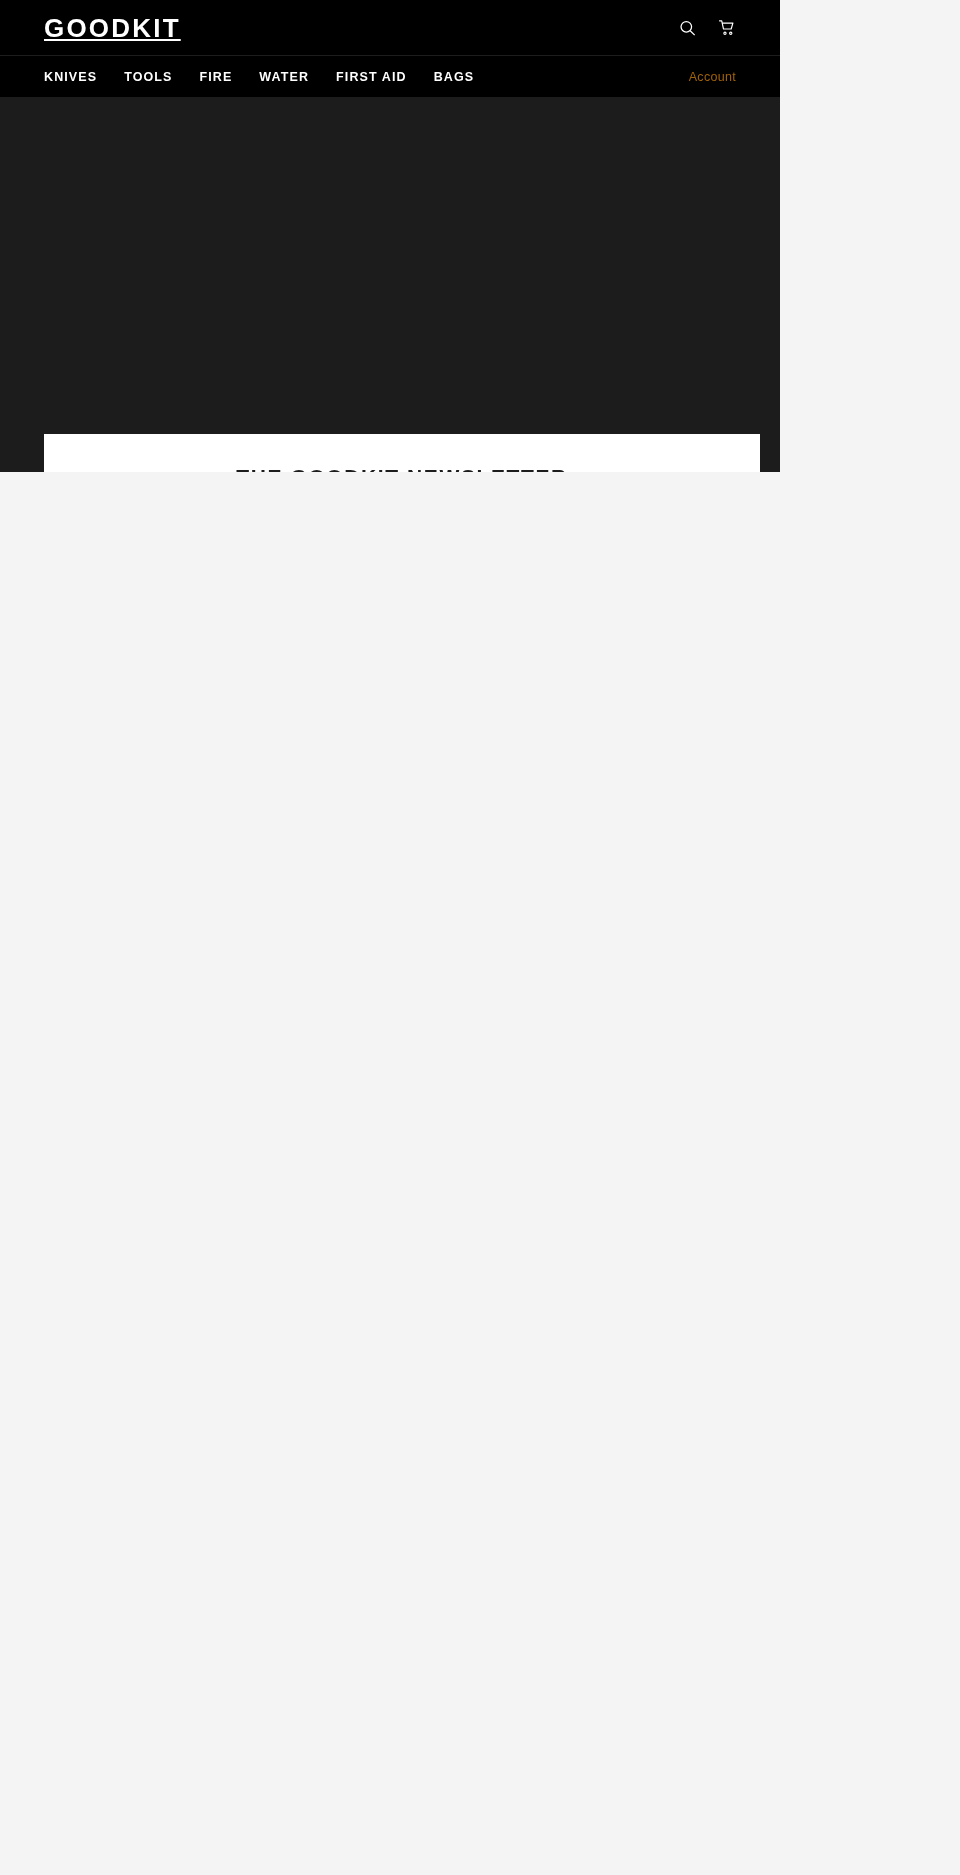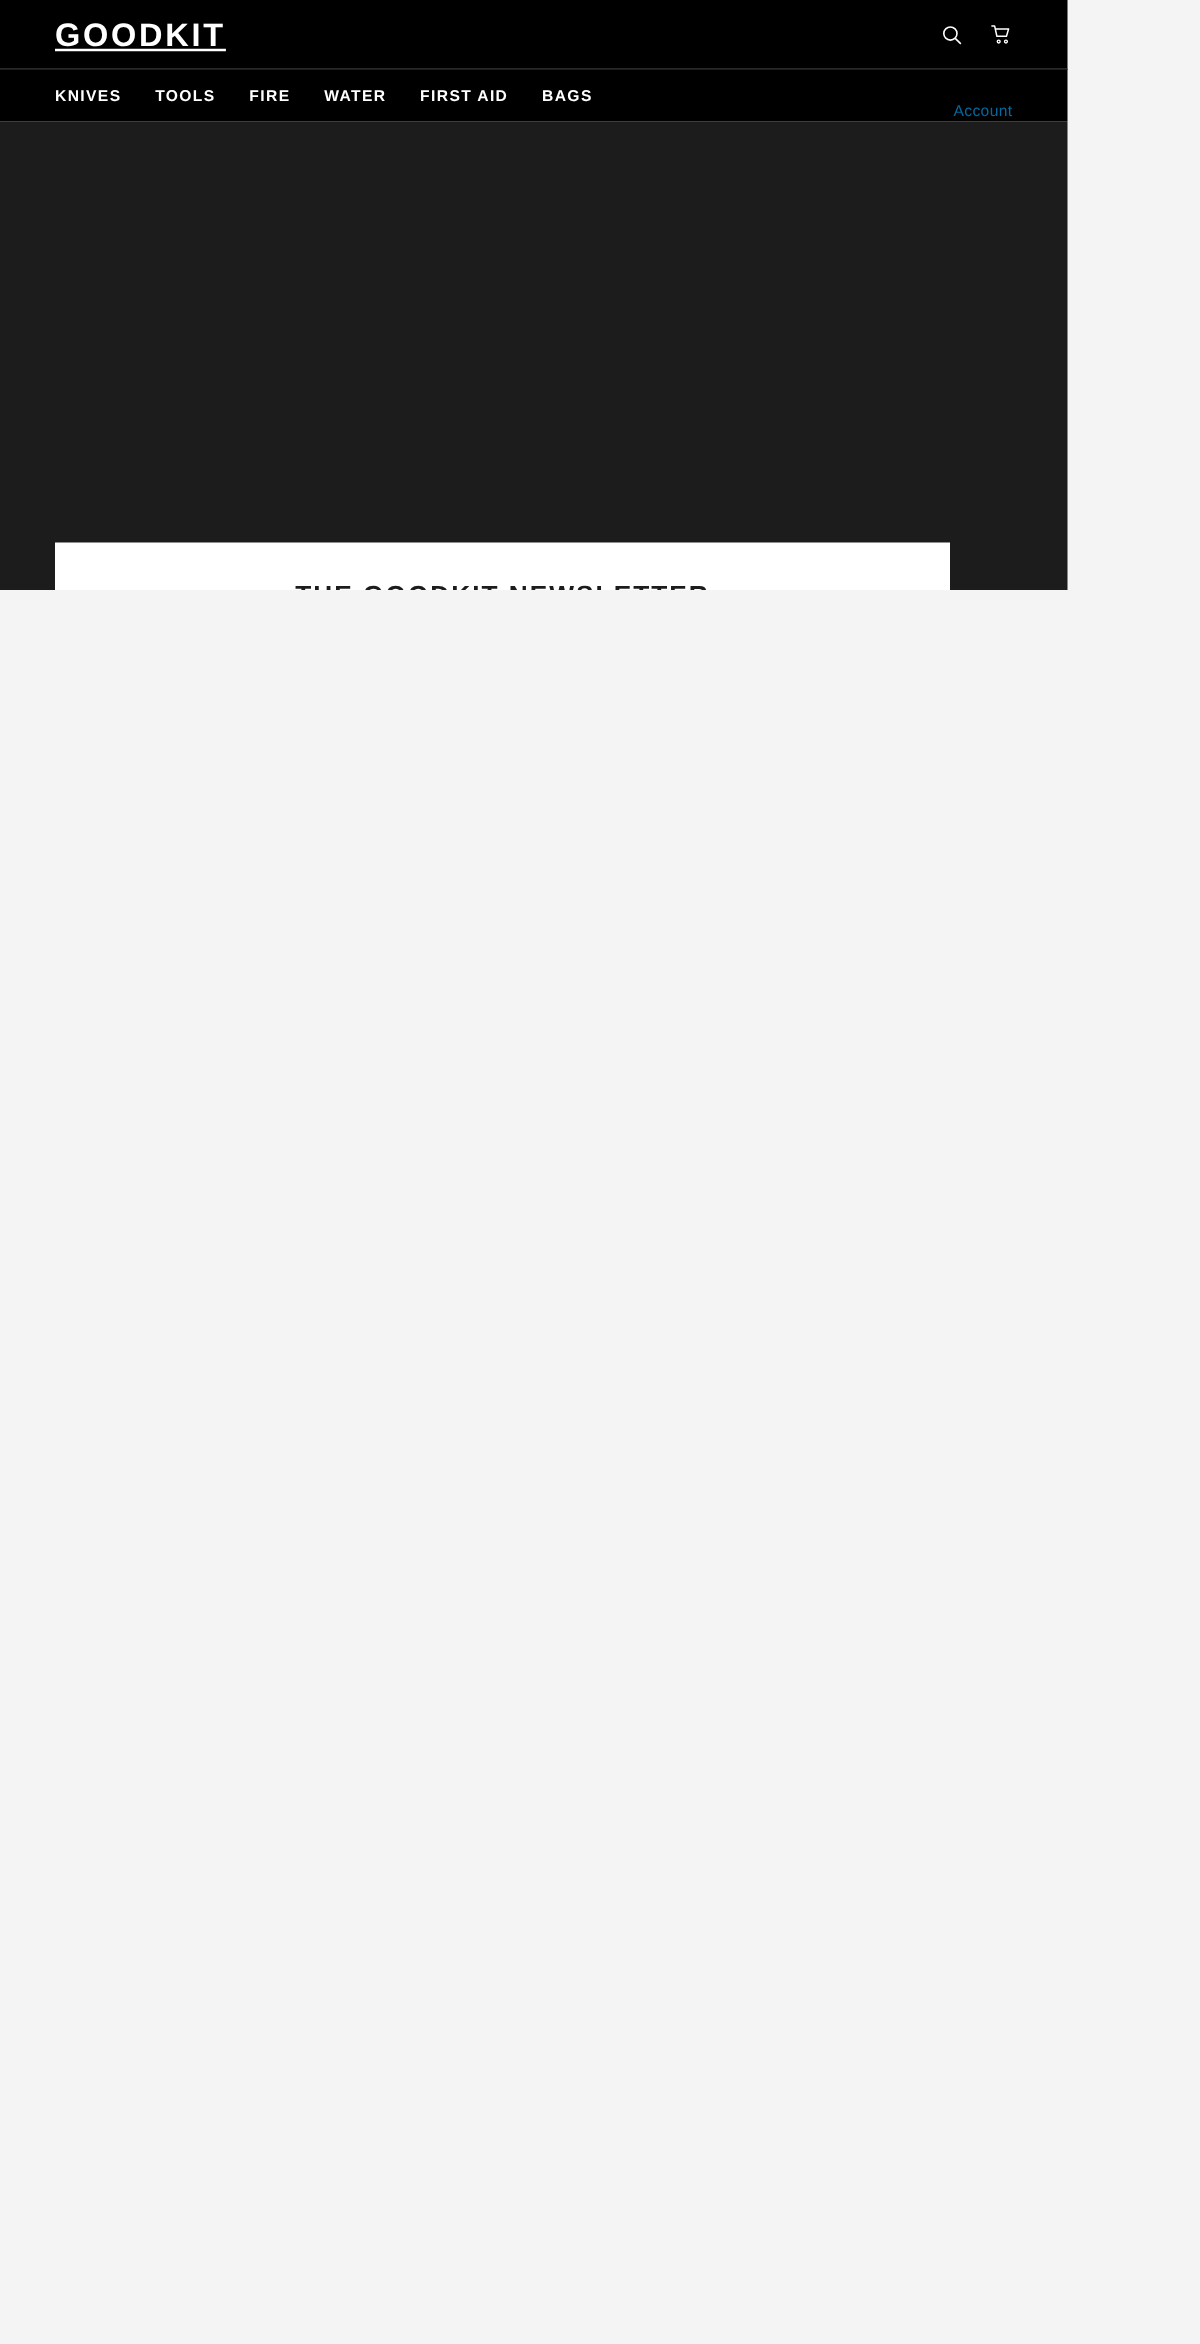--- a/index.html
+++ b/index.html
@@ -3,21 +3,21 @@
 <meta charset="utf-8">
 <style>
   * { margin:0; padding:0; box-sizing:border-box; }
   html,body { width:960px; }
   body {
     background:#f4f4f4;
     font-family:"Liberation Sans", sans-serif;
     -webkit-font-smoothing:antialiased;
     color:#1c1c1c;
   }
-  .page { width:854px; position:relative; }
+  .page { width:780px; position:relative; }
 
   
   .header {
     background:#000; height:55px; position:relative;
     display:flex; align-items:center;
   }
   .logo {
     position:absolute; left:44px; top:50%; transform:translateY(-50%);
     color:#fff; font-size:26px; font-weight:bold;
     letter-spacing:2.2px; line-height:1;
@@ -38,23 +38,23 @@
   .nav-links {
     position:absolute; left:44px; top:0; height:42px;
     display:flex; align-items:center; gap:27px;
   }
   .nav-link {
     color:#fff; font-size:12.5px; font-weight:bold;
     letter-spacing:1.1px; text-decoration:none; cursor:pointer;
     white-space:nowrap;
   }
   .nav-account {
-    position:absolute; right:44px; top:12px; height:42px;
+    position:absolute; right:44px; top:0; height:42px;
     display:flex; align-items:center;
-    color:#0369a1; font-size:12.5px; letter-spacing:.3px;
+    color:#a16207; font-size:12.5px; letter-spacing:.3px;
     text-decoration:none; cursor:pointer;
   }
 
   
   .hero { background:#1c1c1c; height:375px; width:100%; }
 
   
   .newsletter-wrap {
     position:absolute; left:44px; top:434px; width:716px;
     background:#fff; padding:31px 0 34px 0; text-align:center;

